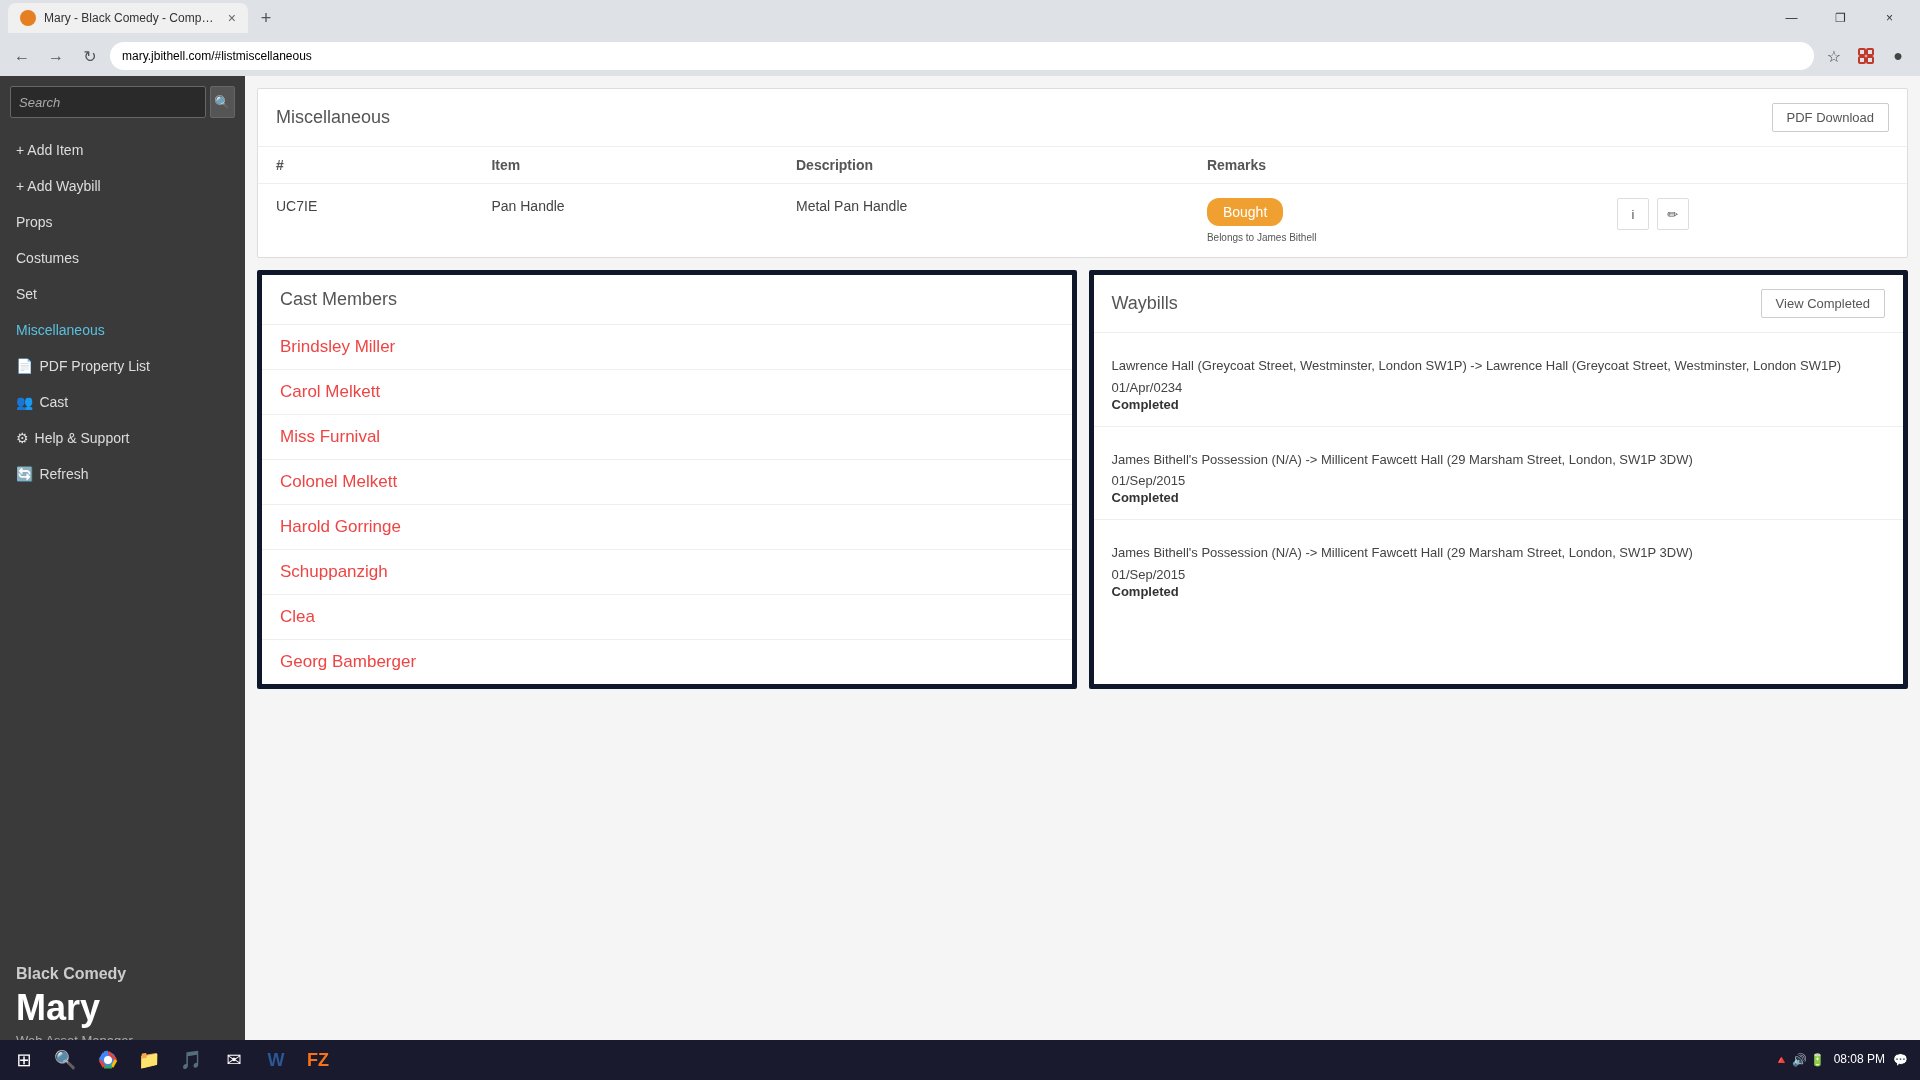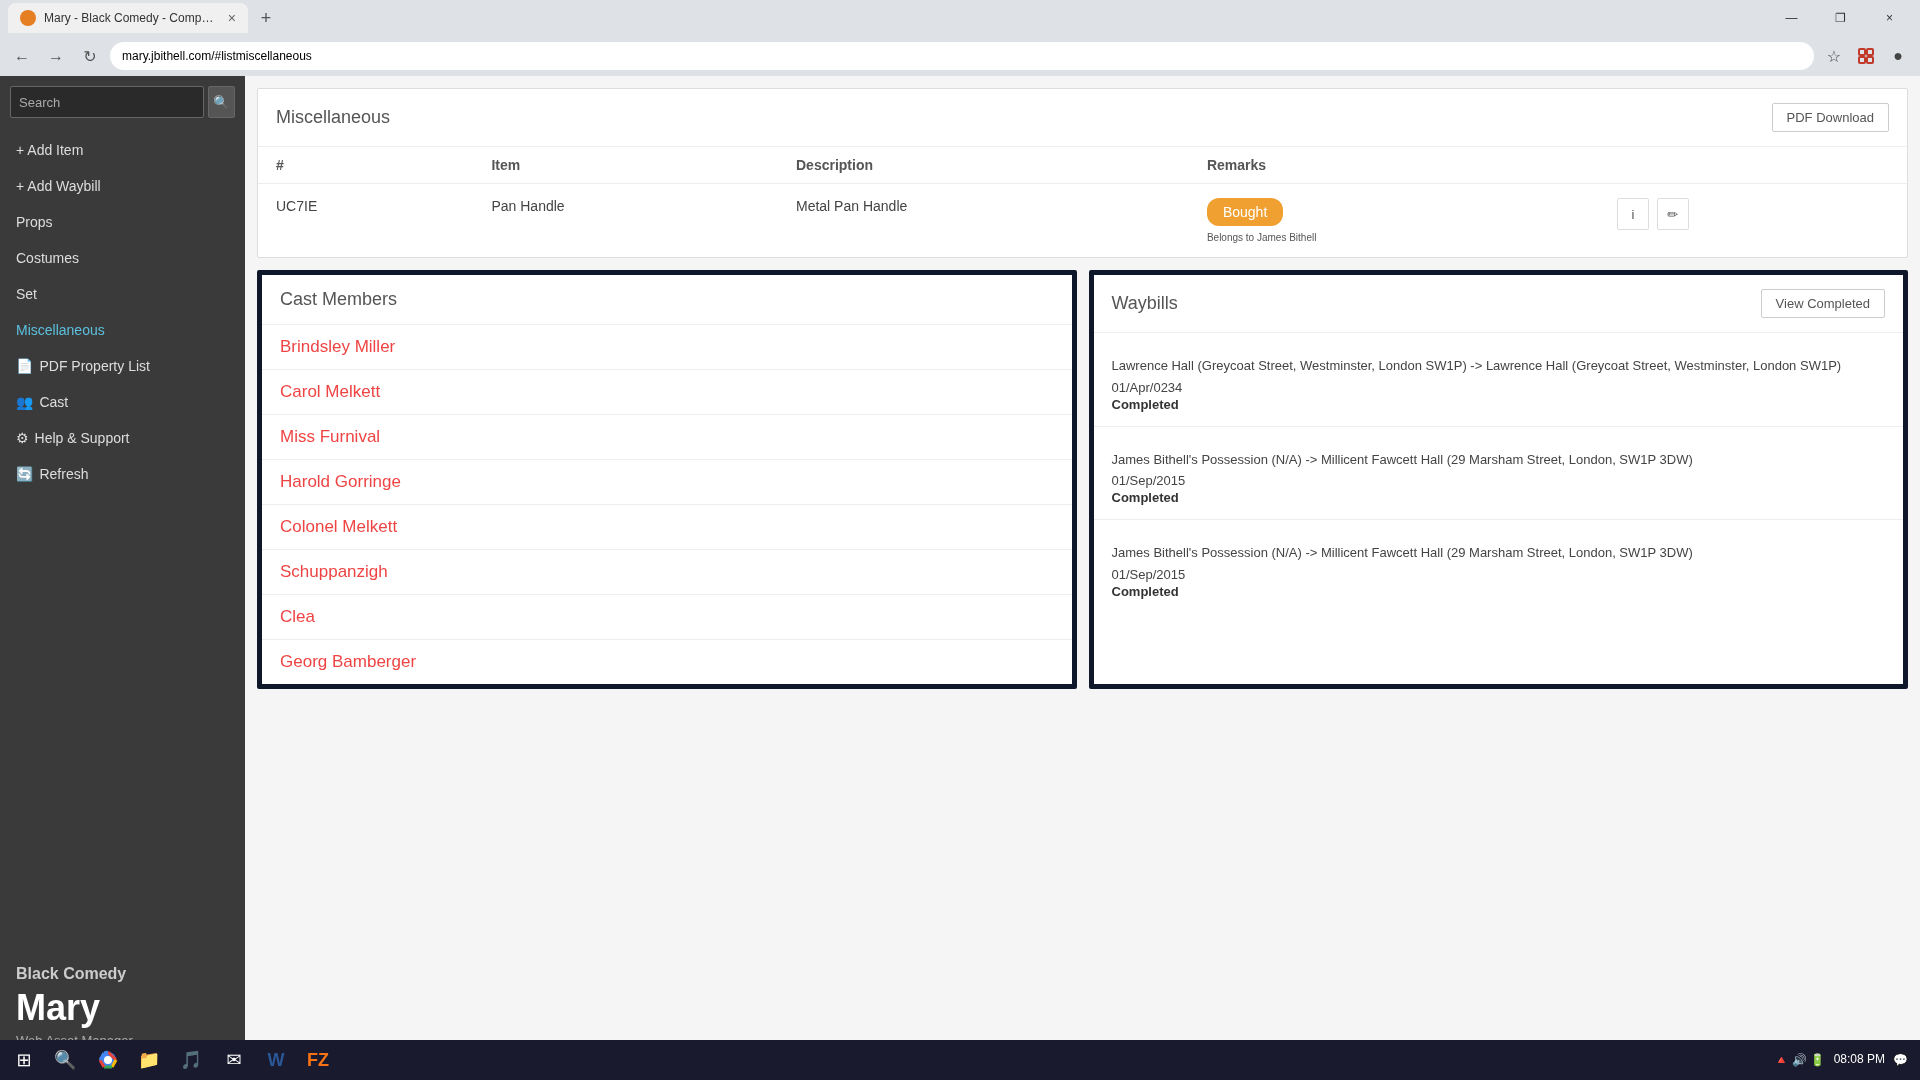--- a/index.html
+++ b/index.html
@@ -147,20 +147,21 @@
     .search-input {
       flex: 1;
       height: 32px;
       border: 1px solid #666;
       background: #2a2a2a;
       color: white;
       padding: 0 8px;
       font-size: 13px;
       outline: none;
       border-radius: 2px;
+      font-style: italic;
     }
     .search-input::placeholder { color: #aaa; }
     .search-btn {
       width: 32px;
       height: 32px;
       background: #555;
       border: 1px solid #666;
       color: white;
       cursor: pointer;
       display: flex;
@@ -515,22 +516,22 @@
       <div class="bottom-panels">
 
         <div class="panel">
           <div class="panel-header">
             <span class="panel-title">Cast Members</span>
           </div>
           <div class="cast-list" id="cast-list">
               <div class="cast-item">Brindsley Miller</div>
               <div class="cast-item">Carol Melkett</div>
               <div class="cast-item">Miss Furnival</div>
+              <div class="cast-item">Colonel Melkett</div>
               <div class="cast-item">Harold Gorringe</div>
-              <div class="cast-item">Colonel Melkett</div>
               <div class="cast-item">Schuppanzigh</div>
               <div class="cast-item">Clea</div>
               <div class="cast-item">Georg Bamberger</div>
             </div>
         </div>
 
         <div class="panel">
           <div class="panel-header">
             <span class="panel-title">Waybills</span>
             <button class="view-completed-btn">View Completed</button>

